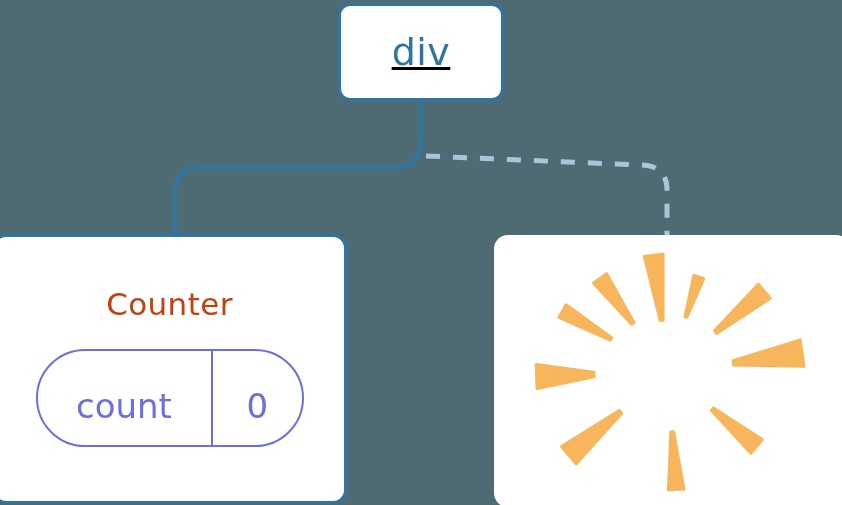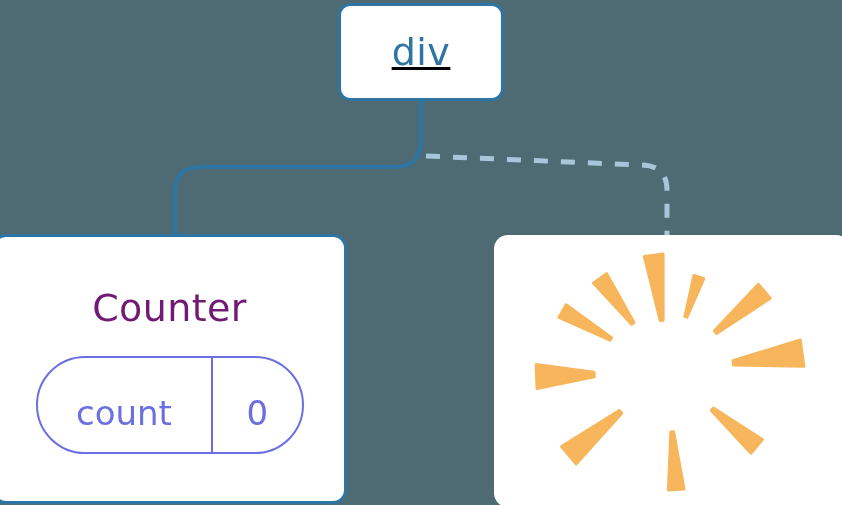--- a/index.html
+++ b/index.html
@@ -64,22 +64,22 @@
     top: 234px;
     width: 355px;
     height: 270px;
     border: 3px solid #2E75A3;
     border-radius: 14px;
     display: flex;
     flex-direction: column;
     align-items: center;
   }
   .node-counter .title {
-    color: #701a75;
-    font-size: 38px;
+    color: #c2410c;
+    font-size: 31px;
     line-height: 1;
     letter-spacing: 0.4px;
     margin-top: 52px;
   }
 
   
   .pill {
     position: relative;
     margin-top: 29px;
     width: 268px;

